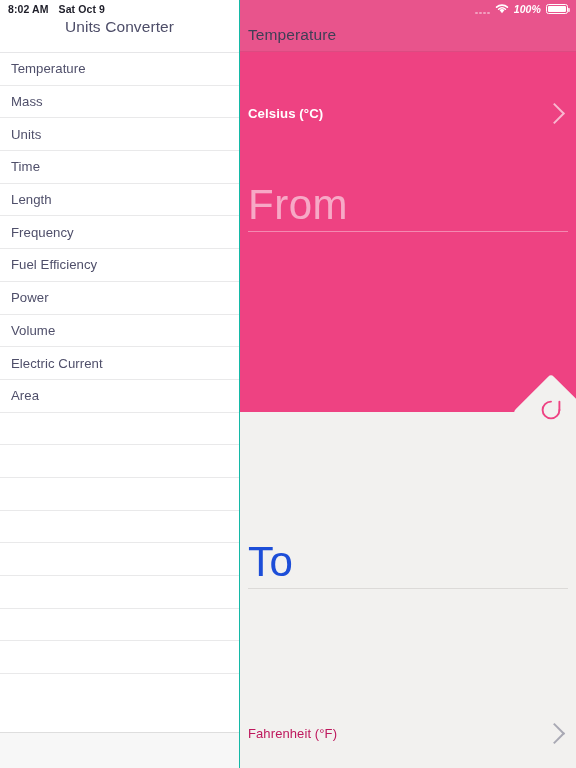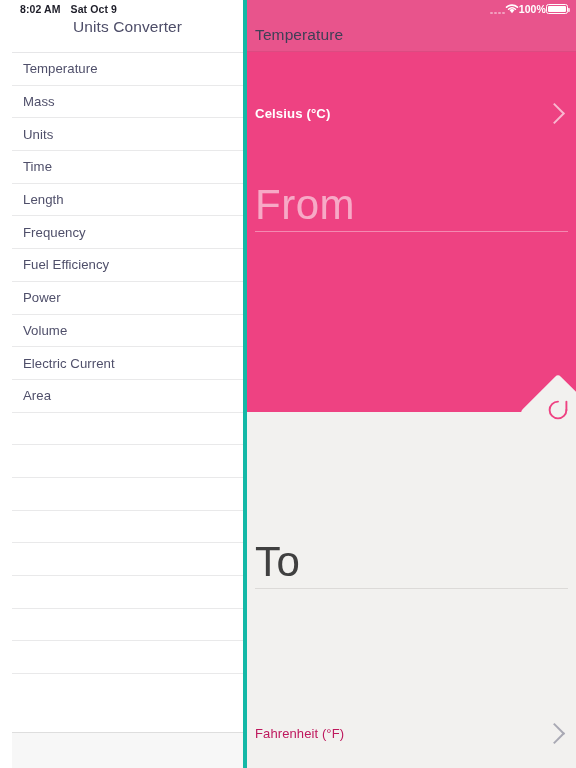--- a/index.html
+++ b/index.html
@@ -20,25 +20,24 @@
     display: flex;
     overflow: hidden;
   }
 
   
   #sidebar {
     position: relative;
     width: 240px;
     height: 768px;
     background: #ffffff;
-    border-right: 4px solid #14b8a6;
+    border-right: 1px solid #14b8a6;
     box-sizing: border-box;
     display: flex;
     flex-direction: column;
-    margin-left: 12px;
   }
   .side-statusbar {
     height: 18px;
     display: flex;
     align-items: center;
     padding-left: 8px;
     gap: 10px;
     font-size: 10.5px;
     font-weight: bold;
     color: #1d1d28;
@@ -101,21 +100,23 @@
     height: 412px;
     flex: none;
     overflow: hidden;
   }
   .det-statusbar {
     height: 18px;
     display: flex;
     align-items: center;
     justify-content: flex-end;
     padding-right: 8px;
+    gap: 5px;
     background: #e8548c;
+    font-style: italic;
   }
   .sb-dots {
     display: flex;
     align-items: flex-end;
     gap: 1.5px;
     height: 10px;
   }
   .sb-dots i {
     display: block;
     width: 2.5px;
@@ -211,21 +212,21 @@
     font-size: 42px;
     color: rgba(255,255,255,0.55);
     letter-spacing: 0.5px;
     line-height: 1.05;
     padding-bottom: 4px;
     border-bottom: 1px solid rgba(255,255,255,0.38);
     margin-top: 8px;
   }
   .value-to {
     font-size: 42px;
-    color: #404040;
+    color: #1d4ed8;
     letter-spacing: 0.5px;
     line-height: 1.05;
     padding-bottom: 4px;
     border-bottom: 1px solid #dcdad8;
   }
   .from-spacer { height: 27px; }
   .to-spacer { height: 128px; }
 
   .detail-bottom {
     position: relative;

